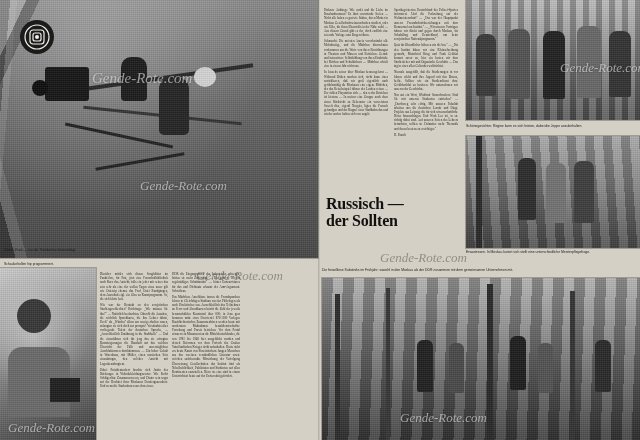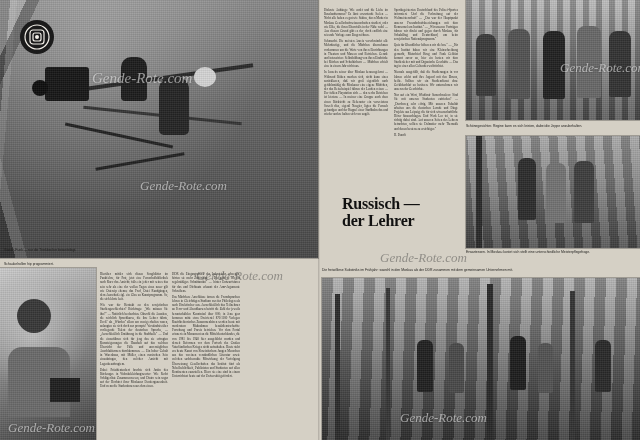--- a/index.html
+++ b/index.html
@@ -204,23 +204,23 @@
   <div class="photo bwborder" style="left:466px;top:136px;width:174px;height:112px;">
     <div class="park"></div>
     <div style="position:absolute;left:30%;top:20%;width:18px;height:62px;background:#2e2c28;border-radius:7px 7px 2px 2px;"></div>
     <div style="position:absolute;left:46%;top:24%;width:20px;height:60px;background:#767269;border-radius:7px 7px 2px 2px;"></div>
     <div style="position:absolute;left:62%;top:22%;width:20px;height:62px;background:#403d38;border-radius:7px 7px 2px 2px;"></div>
     <div style="position:absolute;left:6%;top:0;width:6px;height:100%;background:#2a2824;"></div>
     <div class="grain"></div>
   </div>
   <div class="caption" style="left:466px;top:250px;width:172px;">Erwartessen. In Moskau kostet sich stellt eine unterschiedliche Meisterpflegefrage.</div>
 
-  <div class="headline" style="left:326px;top:196px;width:130px;font-size:16px;margin-left:16px;">
+  <div class="headline" style="left:326px;top:196px;width:130px;font-size:16px;">
     <div>Russisch —</div>
-    <div>der Lehrer</div>
+    <div>der Sollten</div>
   </div>
 
   <div class="wm dark" style="left:380px;top:250px;">Gende-Rote.com</div>
 
   <div class="caption" style="left:322px;top:268px;width:316px;">Die freiwilliese Subotniks im Frühjahr: sowohl in den Moskau als der DDR zusammen mit dem gemeinsamen Unternehmen mit.</div>
 
   <div class="photo bwborder" style="left:322px;top:278px;width:318px;height:162px;">
     <div class="workers"></div>
     <div style="position:absolute;left:4%;top:10%;width:5px;height:90%;background:#2d2b27;"></div>
     <div style="position:absolute;left:20%;top:6%;width:4px;height:94%;background:#38352f;"></div>

